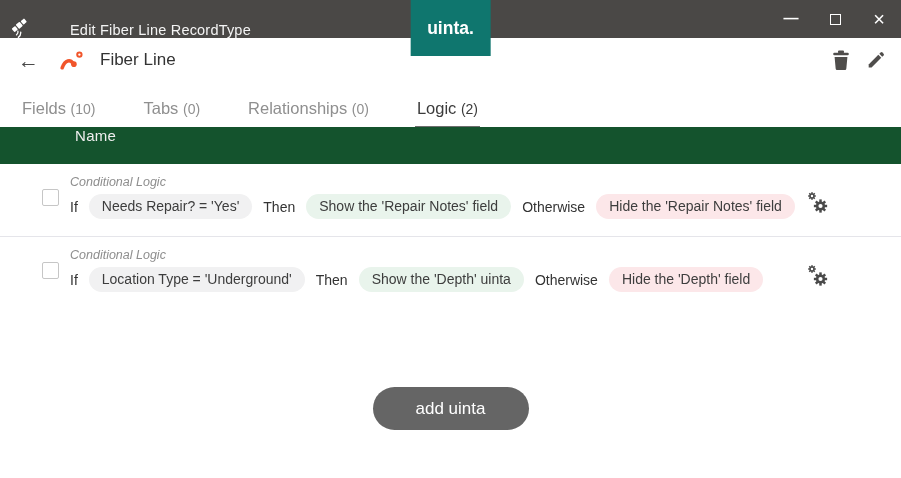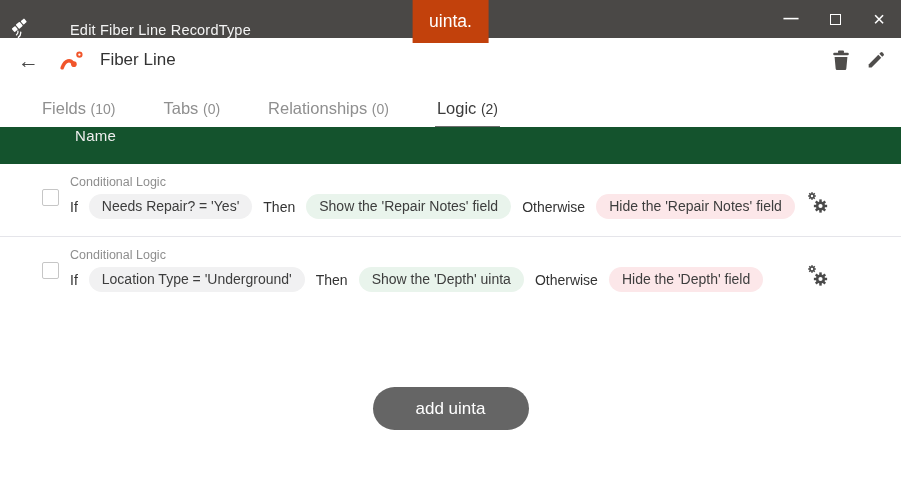--- a/index.html
+++ b/index.html
@@ -14,57 +14,57 @@
   
   .titlebar {
     height:38px; background:#4a4846;
     display:flex; align-items:flex-end;
     position:relative; color:#fff;gap:29px;
   }
   .app-icon { margin-left:9px; display:flex; align-items:center; }
   .win-title { margin-left:11px; font-size:14.5px; color:#f4f4f4; letter-spacing:.2px; }
   .brand {
     position:absolute; left:50%; transform:translateX(-50%);
-    top:0; height:43px; background:#c2410c;
+    top:0; height:56px; background:#0f766e;
     display:flex; align-items:center; padding:0 17px;
-    font-size:17.5px; font-weight:normal; color:#fff;
+    font-size:17.5px; font-weight:bold; color:#fff;
   }
   .win-controls { margin-left:auto; display:flex; height:38px; }
   .ctrl { width:44px; display:flex; align-items:center; justify-content:center; color:#fff; cursor:default; }
   .ctrl-min { font-size:15px; font-weight:bold; padding-bottom:4px; }
   .ctrl-max-box { width:11px; height:11px; border:1.6px solid #fff; }
   .ctrl-close { font-size:20px; }
 
   
   .toolbar { height:44px; display:flex; align-items:center; background:#fff; }
   .back-arrow { margin-left:18px; font-size:21px; color:#4a4a4a; line-height:1; cursor:pointer; }
   .polyline-icon { margin-left:19px; display:flex; align-items:center; }
   .record-name { margin-left:15px; font-size:17px; color:#333; }
   .toolbar-actions { margin-left:auto; display:flex; align-items:center; gap:16px; padding-right:15px; }
   .toolbar-actions .icon-btn { display:flex; align-items:center; cursor:pointer; }
 
   
-  .tabs { height:45px; display:flex; align-items:flex-end; gap:44px; padding-left:40px; background:#fff; }
+  .tabs { height:45px; display:flex; align-items:flex-end; gap:44px; padding-left:20px; background:#fff; }
   .tab { font-size:16.5px; color:#8f8f8f; padding:0 2px 9px 2px; cursor:pointer; white-space:nowrap; }
   .tab .count { font-size:14px; }
   .tab.active { color:#3b3b3b; border-bottom:1.5px solid #6d6d6d; padding-bottom:8px; }
 
   
   .table-header { height:37px; background:#14532d; display:flex; align-items:flex-start; }
   .table-header .hdr-label { margin-left:75px; font-size:15px; color:#efefef; letter-spacing:.3px; }
 
   
   .logic-row { position:relative; height:73px; padding-left:70px; background:#fff; }
   .logic-row.first { border-bottom:1px solid #e5e5ea; }
   .row-checkbox {
     position:absolute; left:42px; top:25px;
     width:17px; height:17px; border:1px solid #c6c6c6;
     border-radius:2px; background:#fff; cursor:pointer;
   }
-  .row-type { padding-top:11px; font-size:12.5px; color:#8e8e8e; }
+  .row-type { padding-top:11px; font-size:12.5px; color:#8e8e8e;font-style:italic; }
   .row-sentence { margin-top:5px; display:flex; align-items:center; gap:11px; font-size:14px; color:#2f2f2f; }
   .kw { font-weight:400; color:#333; }
   .badge { padding:4px 13px 5px; border-radius:13px; white-space:nowrap; color:#3d3d3d; }
   .badge.neutral  { background:#f1f1f2; }
   .badge.positive { background:#e9f4ec; }
   .badge.negative { background:#fce7e9; }
   .row-gears { position:absolute; right:70px; top:26px; cursor:pointer; }
 
   
   .add-logic-btn {

